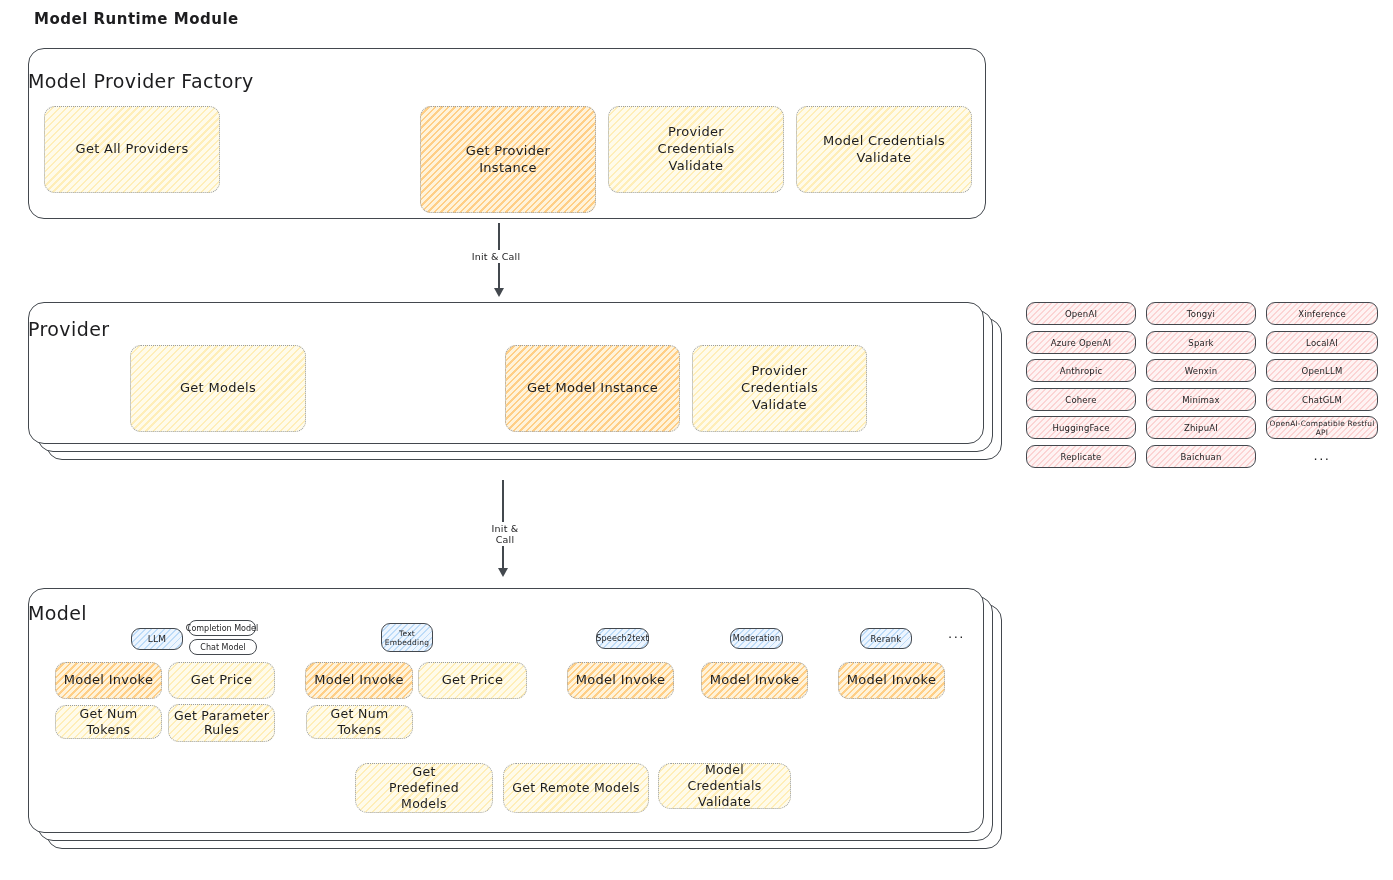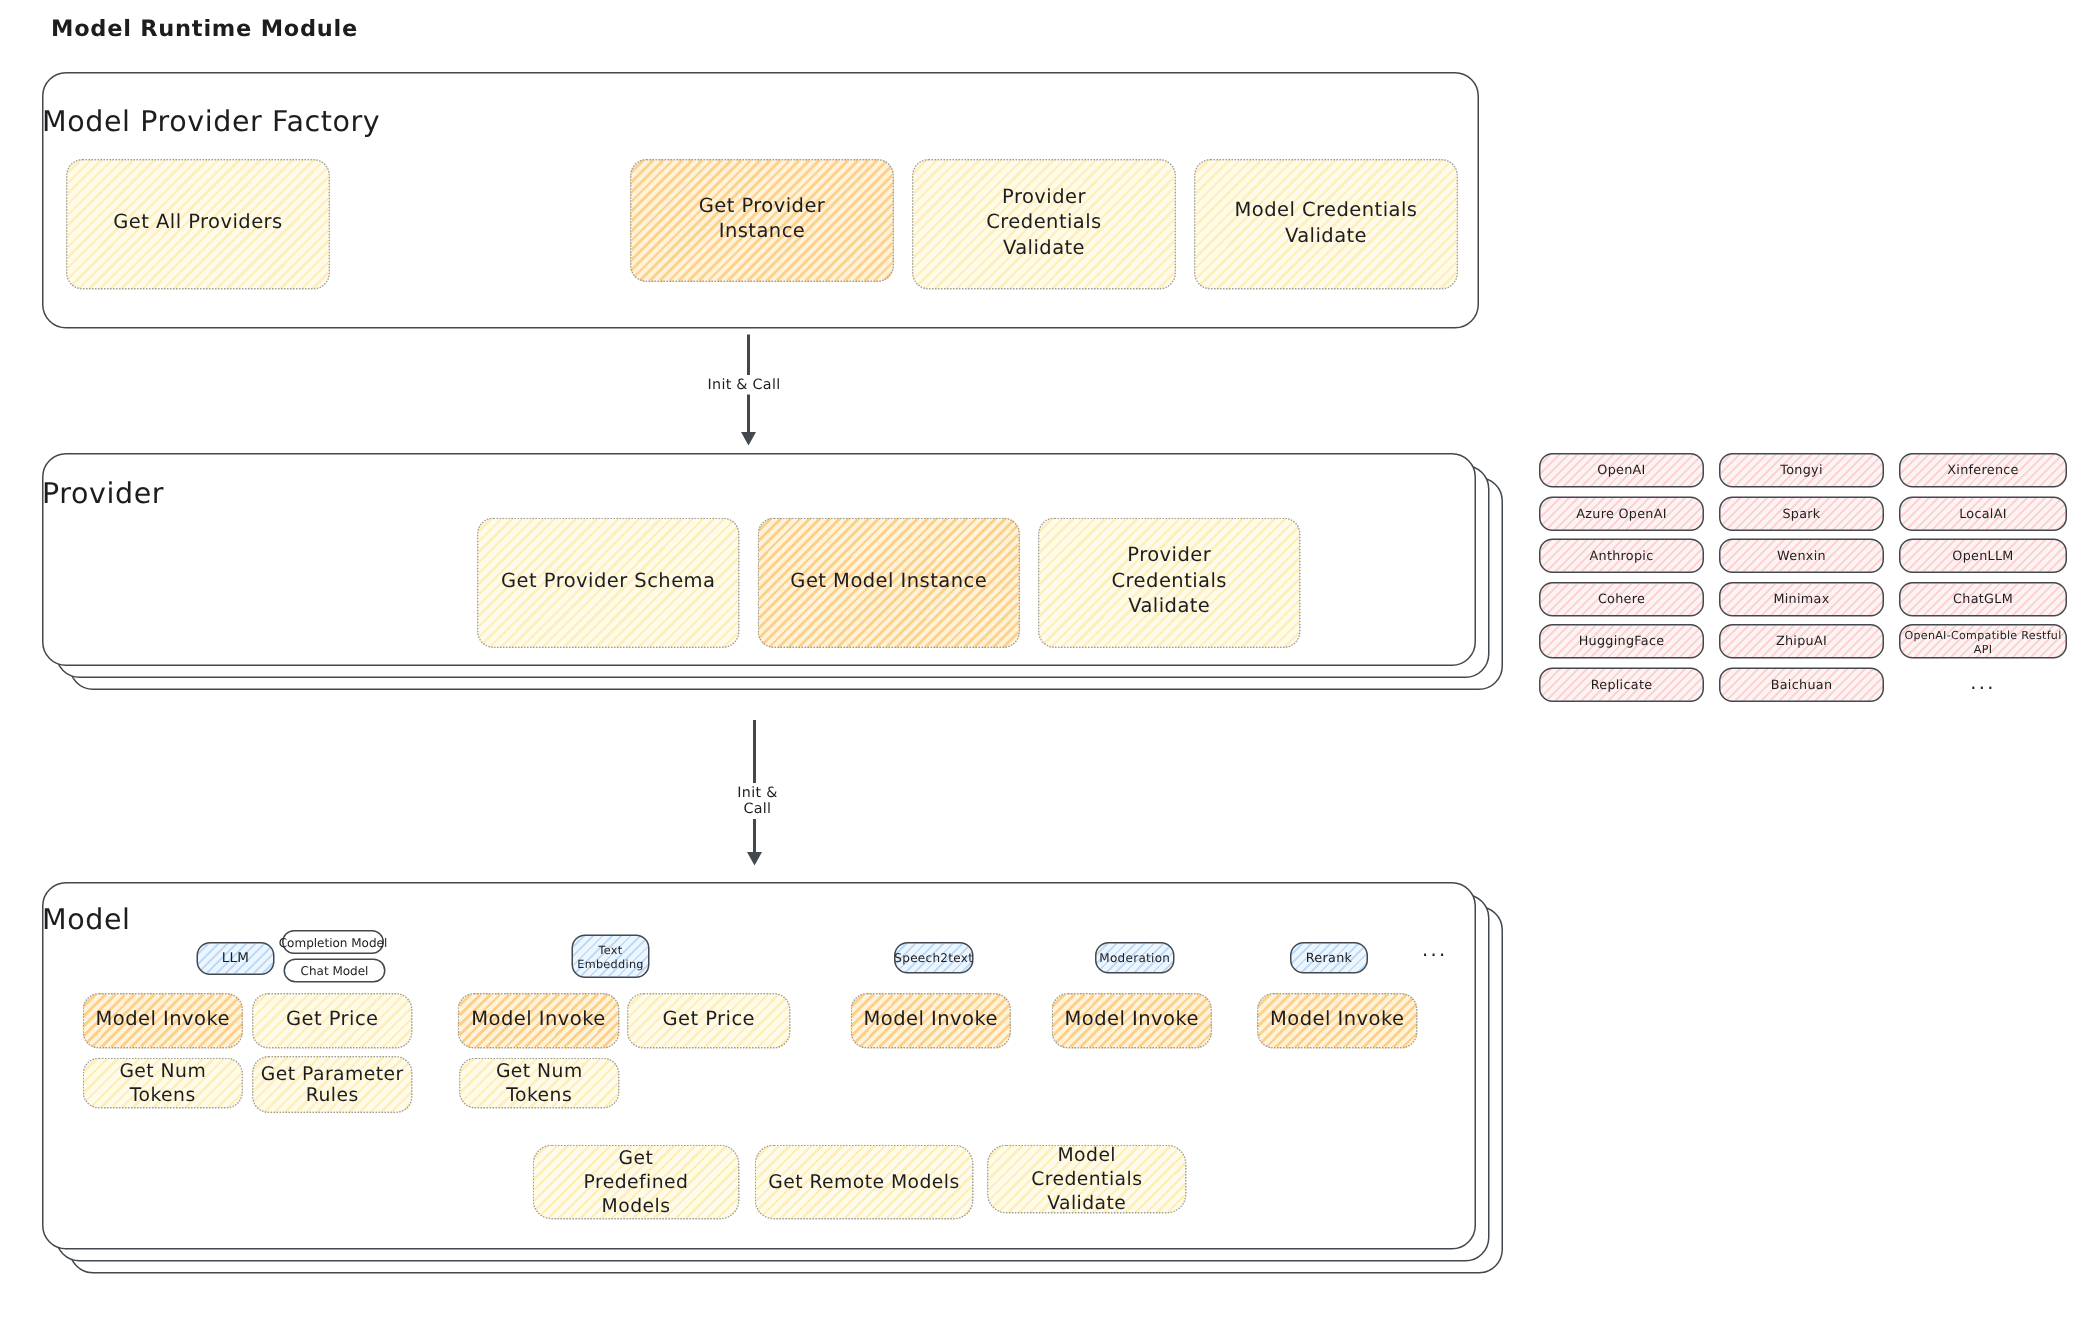--- a/index.html
+++ b/index.html
@@ -41,36 +41,36 @@
 <body>
 
 <div id="canvas">
 
   <div class="diagram-title">Model Runtime Module</div>
 
   <div class="box" style="left:28px; top:48px; width:958px; height:171px;"></div>
   <div class="box-title" style="left:28px; top:70px; width:958px;">Model Provider Factory</div>
 
   <div class="node hatch-y" style="left:44px;  top:106px; width:176px; height:87px;">Get All Providers</div>
-  <div class="node hatch-o pad28" style="left:420px; top:106px; width:176px; height:82px;">Get Provider Instance</div>
+  <div class="node hatch-o pad28" style="left:420px; top:106px; width:176px; height:107px;">Get Provider Instance</div>
   <div class="node hatch-y pad24" style="left:608px; top:106px; width:176px; height:87px;">Provider Credentials Validate</div>
   <div class="node hatch-y pad24" style="left:796px; top:106px; width:176px; height:87px;">Model Credentials Validate</div>
 
   <div>
     <div class="vline" style="left:498px; top:223px; height:67px;"></div>
     <div class="ahead" style="left:494px; top:288px;"></div>
     <div class="alabel" style="left:468px; top:250px; width:56px;">Init &amp; Call</div>
   </div>
 
   <div class="box" style="left:46px; top:318px; width:956px; height:142px;"></div>
   <div class="box" style="left:37px; top:310px; width:956px; height:142px;"></div>
   <div class="box" style="left:28px; top:302px; width:956px; height:142px;"></div>
   <div class="box-title" style="left:28px; top:318px; width:956px;">Provider</div>
 
-  <div class="node hatch-y" style="left:318px; top:345px; width:175px; height:87px;">Get Provider Schema</div>
+  <div class="node hatch-y" style="left:130px; top:345px; width:176px; height:87px;">Get Models</div>
   <div class="node hatch-o" style="left:505px; top:345px; width:175px; height:87px;">Get Model Instance</div>
   <div class="node hatch-y pad24" style="left:692px; top:345px; width:175px; height:87px;">Provider Credentials Validate</div>
 
   <div class="pill hatch-p" style="left:1026px; top:302px; width:110px; height:23px;">OpenAI</div>
   <div class="pill hatch-p" style="left:1026px; top:331px; width:110px; height:23px;">Azure OpenAI</div>
   <div class="pill hatch-p" style="left:1026px; top:359px; width:110px; height:23px;">Anthropic</div>
   <div class="pill hatch-p" style="left:1026px; top:388px; width:110px; height:23px;">Cohere</div>
   <div class="pill hatch-p" style="left:1026px; top:416px; width:110px; height:23px;">HuggingFace</div>
   <div class="pill hatch-p" style="left:1026px; top:445px; width:110px; height:23px;">Replicate</div>
 

